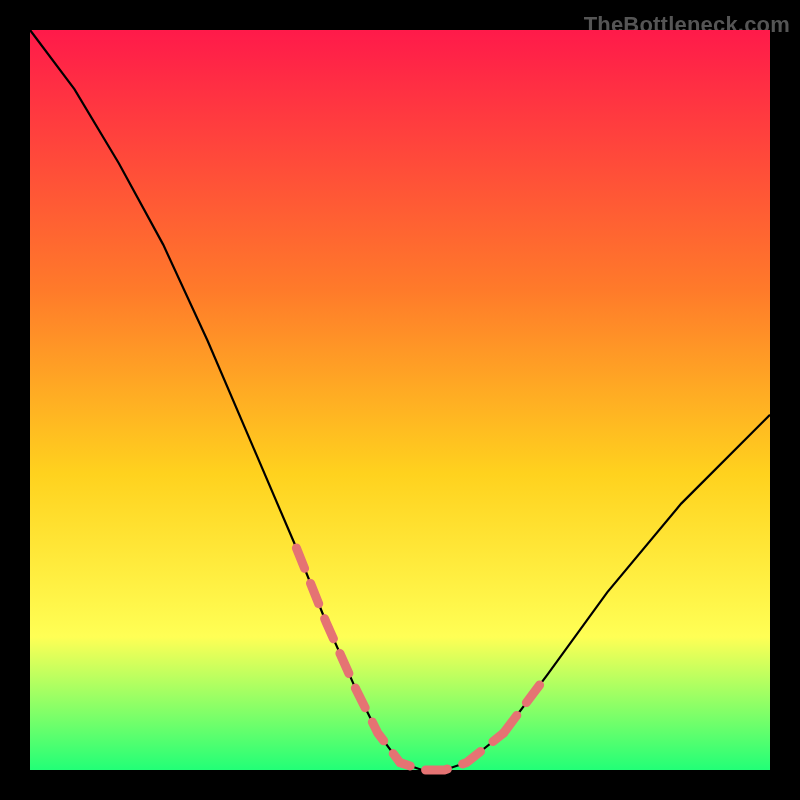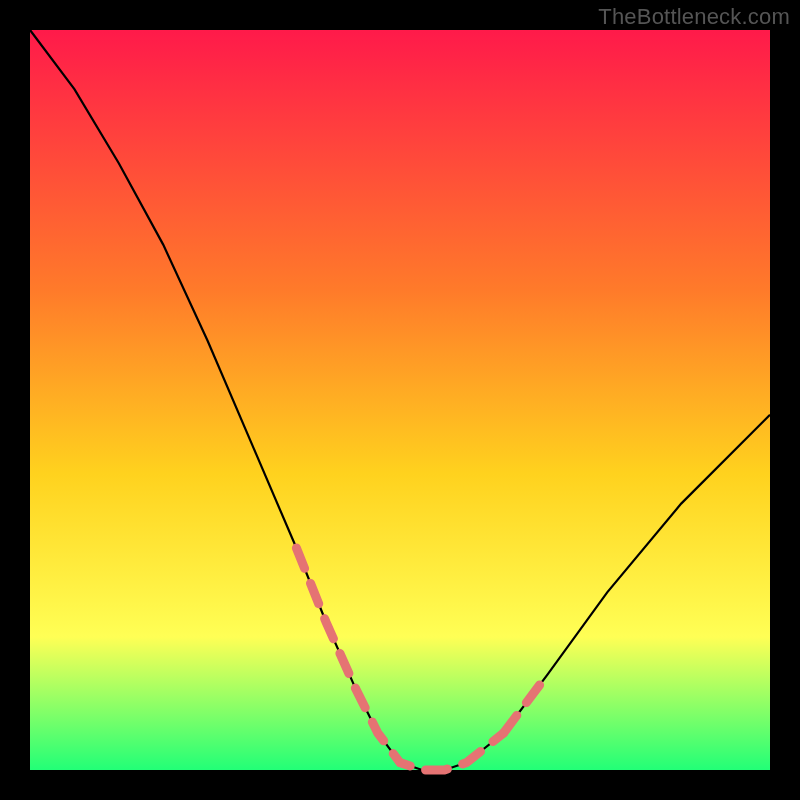--- a/index.html
+++ b/index.html
@@ -12,25 +12,25 @@
     font-family: Arial, Helvetica, sans-serif;
   }
   .frame {
     position: relative;
     width: 800px;
     height: 800px;
     background: #000;
   }
   .watermark {
     position: absolute;
-    top: 4px;
+    top: 12px;
     right: 10px;
     color: #555;
     font-size: 22px;
-    font-weight: 400;
+    font-weight: 700;
     letter-spacing: 0.2px;
     user-select: none;
   }
   svg {
     position: absolute;
     left: 0;
     top: 0;
   }
 </style>
 </head>

